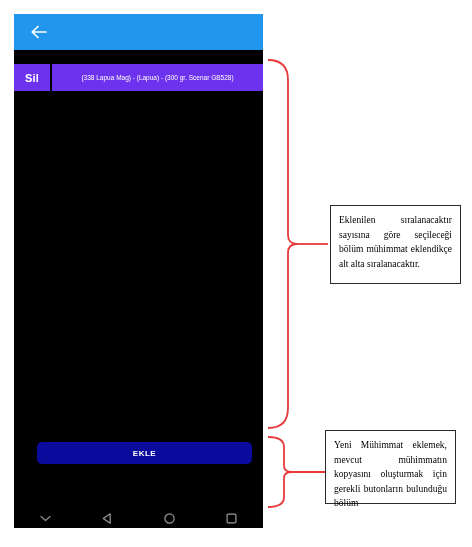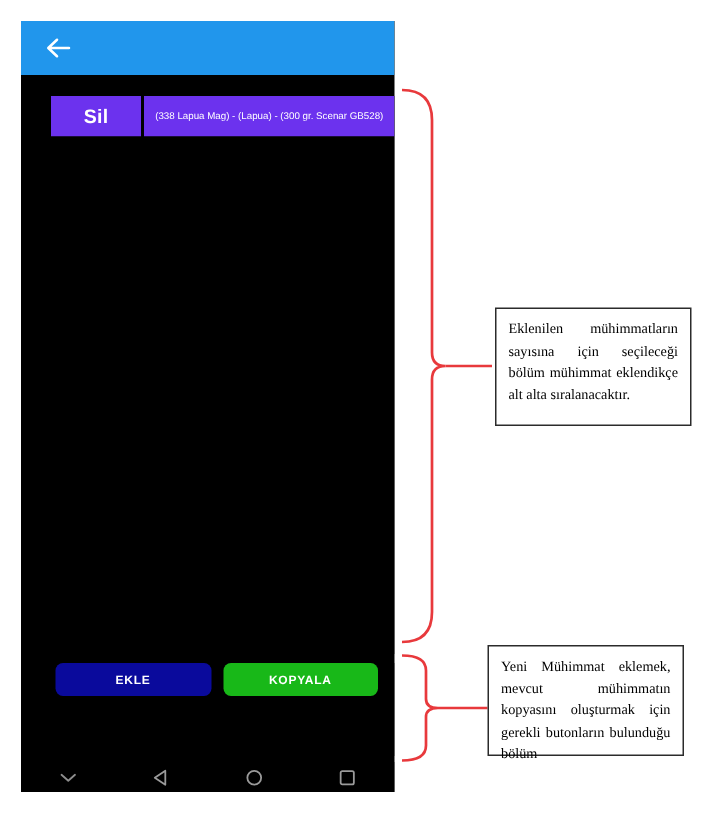--- a/index.html
+++ b/index.html
@@ -49,30 +49,29 @@
     position: absolute;
     left: 0;
     top: 50px;
     width: 249px;
     height: 27px;
     display: flex;
     gap: 2px;
     background: #000;
   }
   #sil-button {
-    width: 60px;
+    width: 36px;
     background: #6C32EE;
     color: #ffffff;
-    font-size: 13px;
+    font-size: 11px;
     font-weight: bold;
     display: flex;
     align-items: center;
     justify-content: center;
     letter-spacing: 0.2px;
-    margin-left: 20px;
   }
   #ammo-label {
     flex: 1;
     background: #6C32EE;
     color: #ffffff;
     font-size: 6.5px;
     display: flex;
     align-items: center;
     justify-content: center;
     text-align: center;
@@ -179,21 +178,20 @@
   <div id="ammo-row">
     <div id="sil-button">Sil</div>
     <div id="ammo-label">(338 Lapua Mag)  -  (Lapua)  -  (300 gr. Scenar GB528)</div>
   </div>
 
   <div id="list-area"></div>
 
   <div id="action-area">
     <div class="btn-row">
       <button id="btn-ekle" class="btn">EKLE</button>
-      <button id="btn-kopyala" class="btn">KOPYALA</button>
     </div>
     <div class="btn-row">
     </div>
   </div>
 
   <div id="navbar">
     <div class="nav-icon">
       <svg width="13" height="9" viewBox="0 0 13 9" aria-hidden="true">
         <path d="M2 2.5 L6.5 6.5 L11 2.5" fill="none" stroke="#8d8d8d" stroke-width="1.2" stroke-linecap="round" stroke-linejoin="round"></path>
       </svg>
@@ -218,15 +216,15 @@
 
 <svg id="braces" width="472" height="547" aria-hidden="true">
 
   <path d="M268,60 Q288,60 288,80 L288,235 Q288,244 297,244 Q288,244 288,253 L288,408 Q288,428 268,428" fill="none" stroke="#E8393C" stroke-width="1.8"></path>
   <path d="M297,244 L328,244" fill="none" stroke="#E8393C" stroke-width="1.8"></path>
 
   <path d="M268,437 Q284,437 284,447 L284,466 Q284,472 292,472 Q284,472 284,478 L284,497 Q284,507 268,507" fill="none" stroke="#E8393C" stroke-width="1.8"></path>
   <path d="M292,472 L328,472" fill="none" stroke="#E8393C" stroke-width="1.8"></path>
 </svg>
 
-<div id="callout-list" class="callout">Eklenilen mühimmatların sayısına için seçileceği bölüm mühimmat eklendikçe alt alta sıralanacaktır.</div>
+<div id="callout-list" class="callout">Eklenilen sıralanacaktır sayısına göre seçileceği bölüm mühimmat eklendikçe alt alta sıralanacaktır.</div>
 
 <div id="callout-buttons" class="callout">Yeni Mühimmat eklemek, mevcut mühimmatın kopyasını oluşturmak için gerekli butonların bulunduğu bölüm</div>
 
 </body></html>

